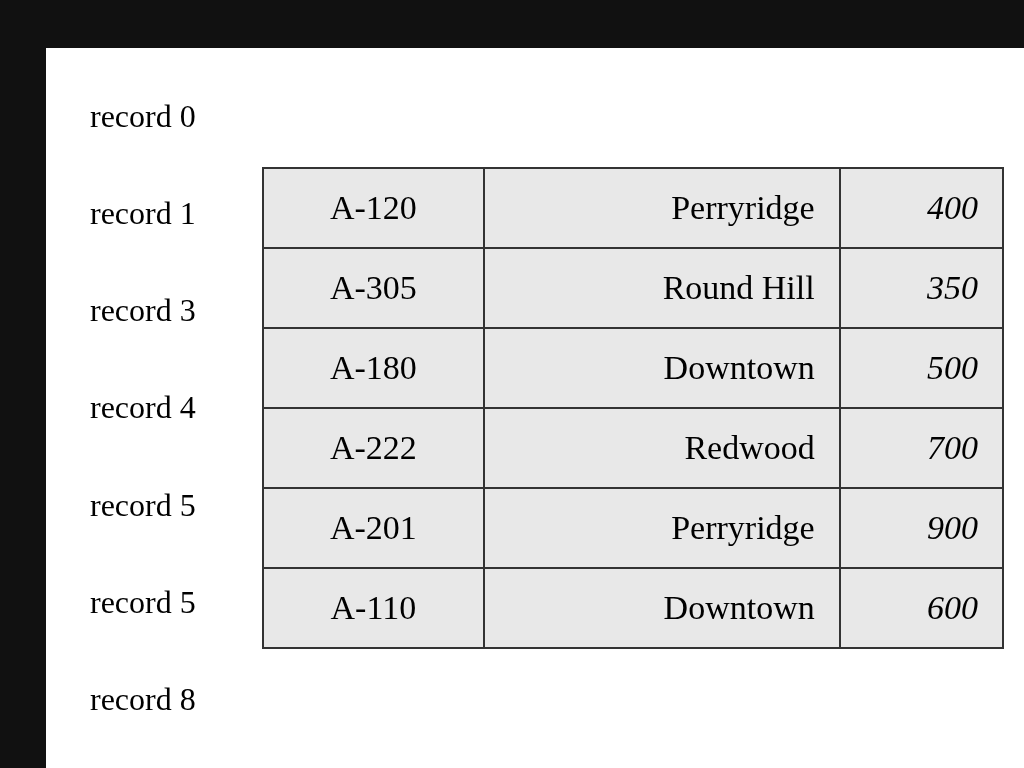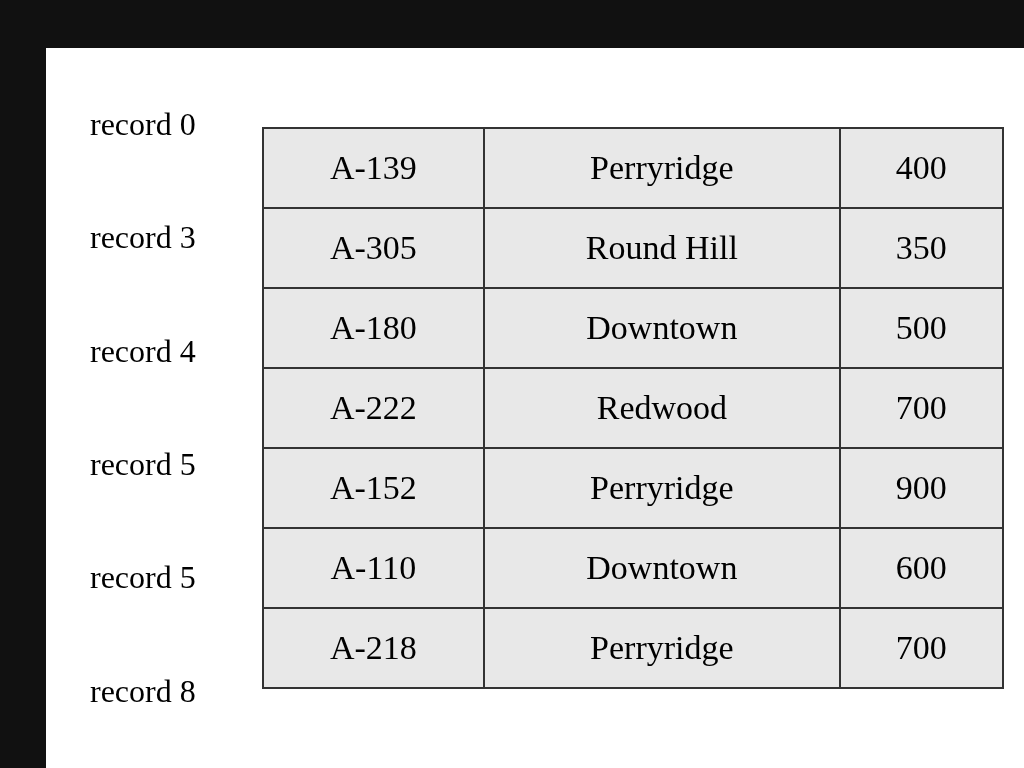--- a/index.html
+++ b/index.html
@@ -63,76 +63,73 @@
       height: 80px;
       white-space: nowrap;
     }
 
     .col-account {
       text-align: center;
       min-width: 130px;
     }
 
     .col-branch {
-      text-align: center;
+      text-align: right;
       min-width: 220px;
     }
 
     .col-balance {
-      text-align: center;
+      text-align: right;
       min-width: 100px;
+      font-style: italic;
     }
   </style>
 </head>
 <body>
 
 <div class="main-container">
 
   <div class="record-labels">
   <div class="record-label">record 0</div>
+      <div class="record-label">record 1</div>
       <div class="record-label">record 3</div>
       <div class="record-label">record 4</div>
       <div class="record-label">record 5</div>
       <div class="record-label">record 5</div>
       <div class="record-label">record 8</div>
     </div>
 
   <table class="data-table">
     <tbody id="table-body">
     <tr>
-          <td class="col-account">A-139</td>
+          <td class="col-account">A-120</td>
           <td class="col-branch">Perryridge</td>
           <td class="col-balance">400</td>
         </tr>
         <tr>
           <td class="col-account">A-305</td>
           <td class="col-branch">Round Hill</td>
           <td class="col-balance">350</td>
         </tr>
         <tr>
           <td class="col-account">A-180</td>
           <td class="col-branch">Downtown</td>
           <td class="col-balance">500</td>
         </tr>
         <tr>
           <td class="col-account">A-222</td>
           <td class="col-branch">Redwood</td>
           <td class="col-balance">700</td>
         </tr>
         <tr>
-          <td class="col-account">A-152</td>
+          <td class="col-account">A-201</td>
           <td class="col-branch">Perryridge</td>
           <td class="col-balance">900</td>
         </tr>
         <tr>
           <td class="col-account">A-110</td>
           <td class="col-branch">Downtown</td>
           <td class="col-balance">600</td>
         </tr>
-        <tr>
-          <td class="col-account">A-218</td>
-          <td class="col-branch">Perryridge</td>
-          <td class="col-balance">700</td>
-        </tr>
       </tbody>
   </table>
 
 </div>
 
 </body></html>

